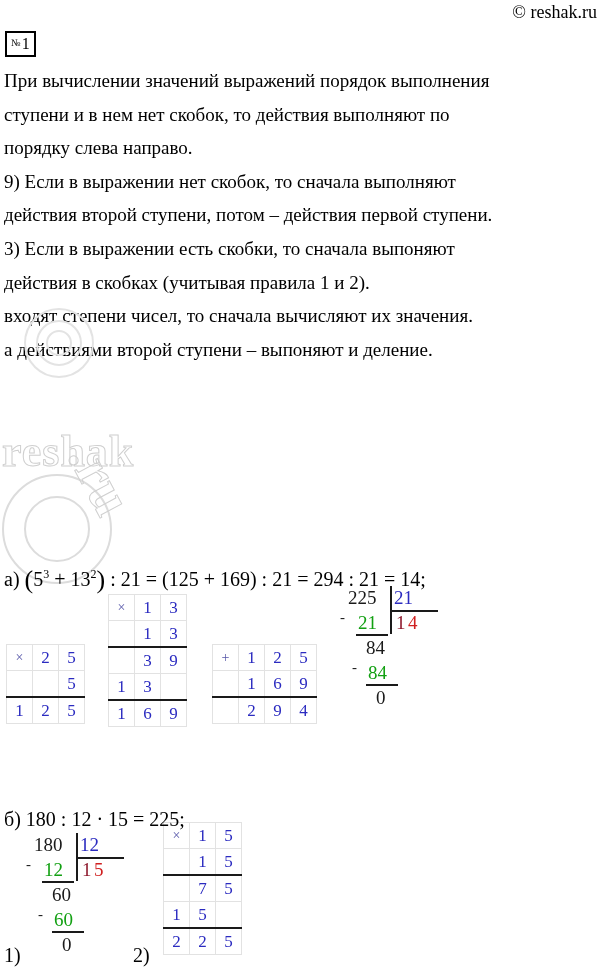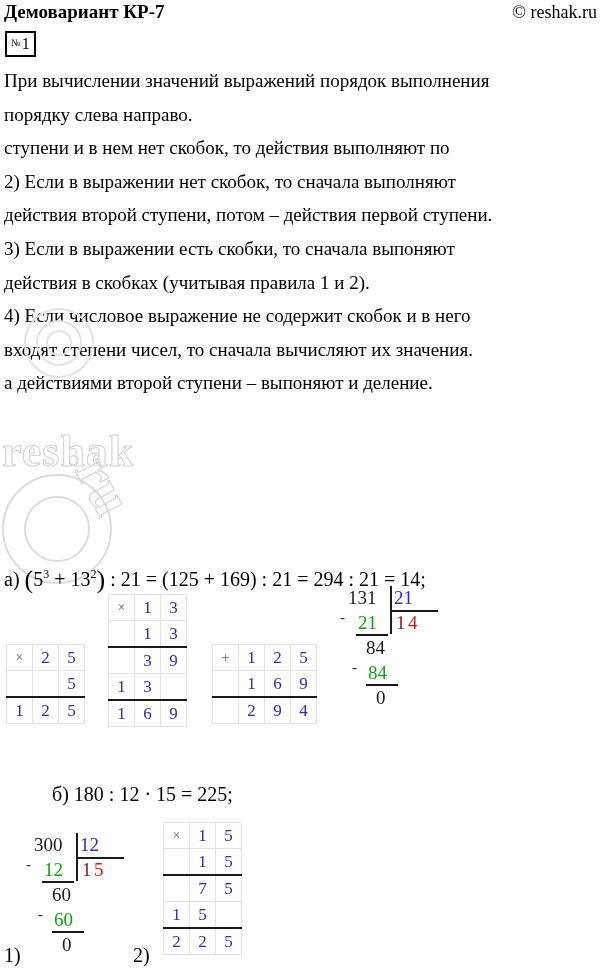--- a/index.html
+++ b/index.html
@@ -155,40 +155,38 @@
     font-size:20px;
     color:#000;
   }
 </style>
 </head>
 <body>
 
 <div class="page">
 
   <div class="header">
-    <div class="hdr-title">Демовариант КР-7</div>
     <div class="hdr-copy">© reshak.ru</div>
   </div>
 
   <div class="num-box">
     <div class="nb-inner">
       <span class="nb-sym">№</span>
       <span class="nb-val">1</span>
     </div>
   </div>
 
   <div class="body-text">
     <p>При вычислении значений выражений порядок выполнения</p>
+    <p>ступени и в нем нет скобок, то действия выполняют по</p>
     <p>порядку слева направо.</p>
-    <p>ступени и в нем нет скобок, то действия выполняют по</p>
-    <p>2) Если в выражении нет скобок, то сначала выполняют</p>
+    <p>9) Если в выражении нет скобок, то сначала выполняют</p>
     <p>действия второй ступени, потом – действия первой ступени.</p>
     <p>3) Если в выражении есть скобки, то сначала выпоняют</p>
     <p>действия в скобках (учитывая правила 1 и 2).</p>
-    <p>4) Если числовое выражение не содержит скобок и в него</p>
     <p>входят степени чисел, то сначала вычисляют их значения.</p>
     <p>а действиями второй ступени – выпоняют и деление.</p>
   </div>
 
   <div class="watermark">
     <div class="wm-top"></div>
     <div class="wm-top2"></div>
     <div class="wm-top3"></div>
     <div class="wm-c"></div>
     <div class="wm-c2"></div>
@@ -270,47 +268,47 @@
     <tr class="topline">
       <td></td>
       <td>2</td>
       <td>9</td>
       <td>4</td>
     </tr>
   </tbody>
     </table>
 
   <div class="ld" style="left:344px;top:588px;width:110px;height:130px;">
-    <div class="row blk" style="left:4px;top:0px;">131</div>
+    <div class="row blk" style="left:4px;top:0px;">225</div>
     <div class="row blu" style="left:50px;top:0px;">21</div>
     <div class="vbar" style="left:46px;top:-2px;height:48px;"></div>
     <div class="bar" style="left:46px;top:22px;width:48px;"></div>
 
     <div class="row minus" style="left:-4px;top:22px;">-</div>
     <div class="row grn" style="left:14px;top:25px;">21</div>
 
     <div class="row red1" style="left:52px;top:25px;">1</div>
     <div class="row red2" style="left:64px;top:25px;">4</div>
 
     <div class="bar" style="left:12px;top:46px;width:32px;"></div>
     <div class="row blk" style="left:22px;top:50px;">84</div>
 
     <div class="row minus" style="left:8px;top:72px;">-</div>
     <div class="row grn" style="left:24px;top:75px;">84</div>
     <div class="bar" style="left:22px;top:96px;width:32px;"></div>
     <div class="row blk" style="left:32px;top:100px;">0</div>
   </div>
 
-  <div class="eq" style="left:4px;top:783px;margin-left:48px;">
+  <div class="eq" style="left:4px;top:808px;">
     <span>б)</span>
     <span>180 : 12 · 15 = 225;</span>
   </div>
 
   <div class="ld" style="left:30px;top:835px;width:110px;height:130px;">
-    <div class="row blk" style="left:4px;top:0px;">300</div>
+    <div class="row blk" style="left:4px;top:0px;">180</div>
     <div class="row blu" style="left:50px;top:0px;">12</div>
     <div class="vbar" style="left:46px;top:-2px;height:48px;"></div>
     <div class="bar" style="left:46px;top:22px;width:48px;"></div>
 
     <div class="row minus" style="left:-4px;top:22px;">-</div>
     <div class="row grn" style="left:14px;top:25px;">12</div>
 
     <div class="row red1" style="left:52px;top:25px;">1</div>
     <div class="row red2" style="left:64px;top:25px;">5</div>
 

